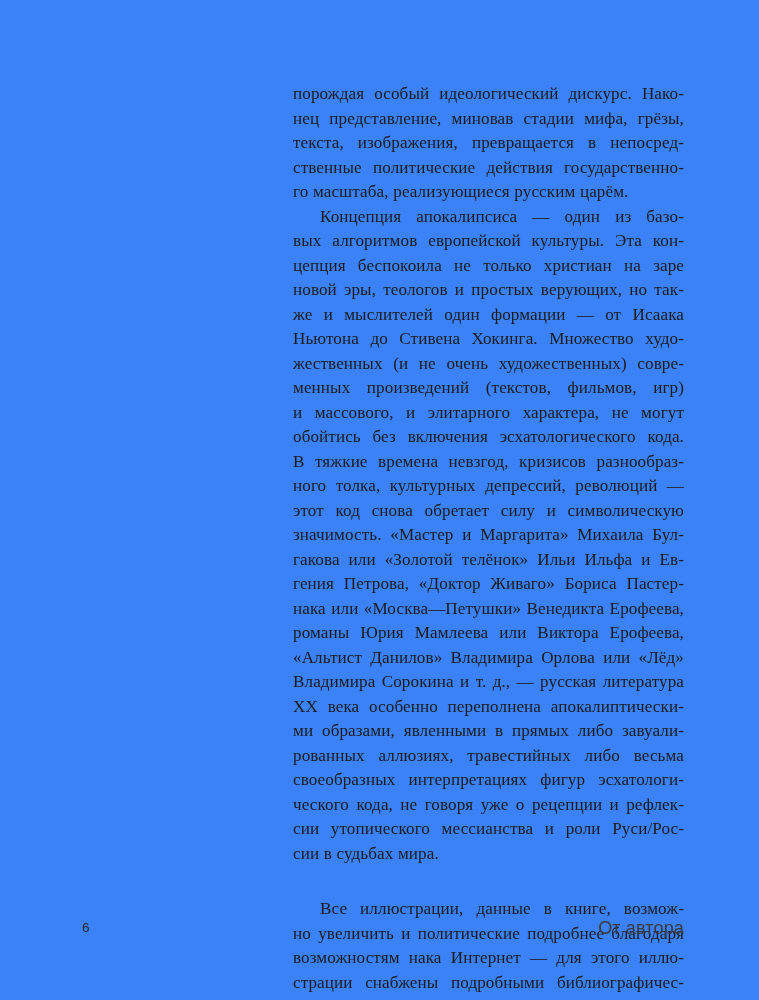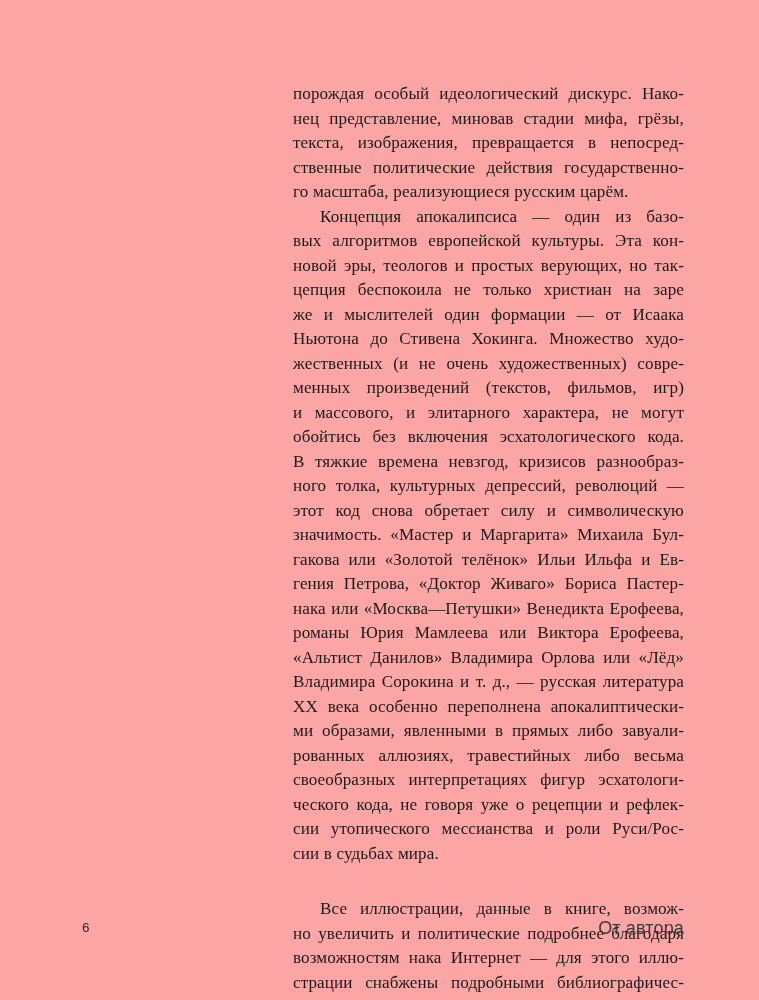--- a/index.html
+++ b/index.html
@@ -14,21 +14,21 @@
     position: relative;
     overflow: hidden;
     font-family: "Liberation Serif", "DejaVu Serif", serif;
     color: #1b1b1b;
     -webkit-font-smoothing: antialiased;
   }
 
   .page {
     position: absolute;
     inset: 0;
-    background: #fca5a5;
+    background: #3b82f6;
   }
 
   
   .textblock {
     position: absolute;
     left: 293px;
     top: 82px;
     width: 391px;
   }
 
@@ -107,22 +107,22 @@
       <span class="ln j">порождая особый идеологический дискурс. Нако-</span>
       <span class="ln j">нец представление, миновав стадии мифа, грёзы,</span>
       <span class="ln j">текста, изображения, превращается в непосред-</span>
       <span class="ln j">ственные политические действия государственно-</span>
       <span class="ln last">го масштаба, реализующиеся русским царём.</span>
     </p>
 
     <p class="para">
       <span class="ln j"><span class="indent"></span><span>Концепция апокалипсиса — один из базо-</span></span>
       <span class="ln j">вых алгоритмов европейской культуры. Эта кон-</span>
+      <span class="ln j">цепция беспокоила не только христиан на заре</span>
       <span class="ln j">новой эры, теологов и простых верующих, но так-</span>
-      <span class="ln j">цепция беспокоила не только христиан на заре</span>
       <span class="ln j">же и мыслителей один формации — от Исаака</span>
       <span class="ln j">Ньютона до Стивена Хокинга. Множество худо-</span>
       <span class="ln j">жественных (и не очень художественных) совре-</span>
       <span class="ln j">менных произведений (текстов, фильмов, игр)</span>
       <span class="ln j">и массового, и элитарного характера, не могут</span>
       <span class="ln j">обойтись без включения эсхатологического кода.</span>
       <span class="ln j">В тяжкие времена невзгод, кризисов разнообраз-</span>
       <span class="ln j">ного толка, культурных депрессий, революций —</span>
       <span class="ln j">этот код снова обретает силу и символическую</span>
       <span class="ln j">значимость. «Мастер и Маргарита» Михаила Бул-</span>

